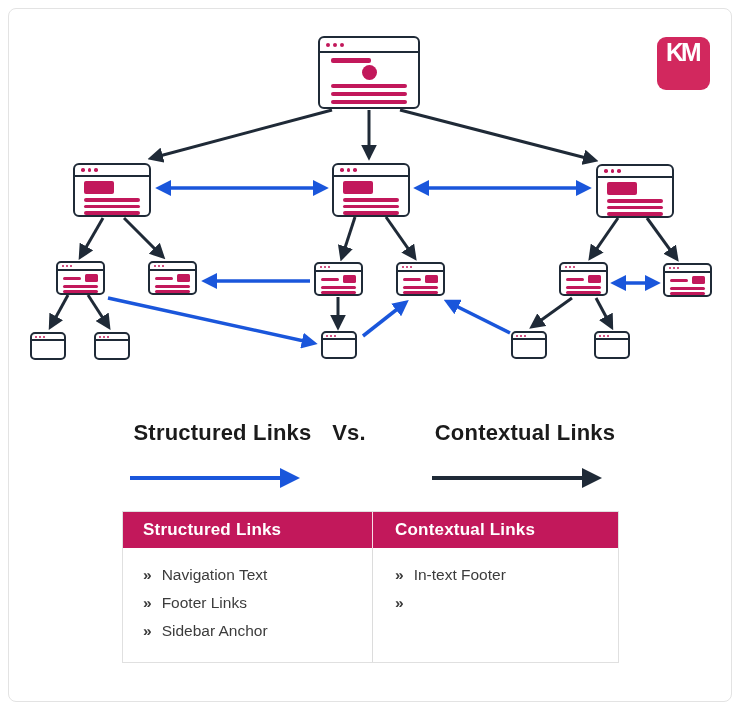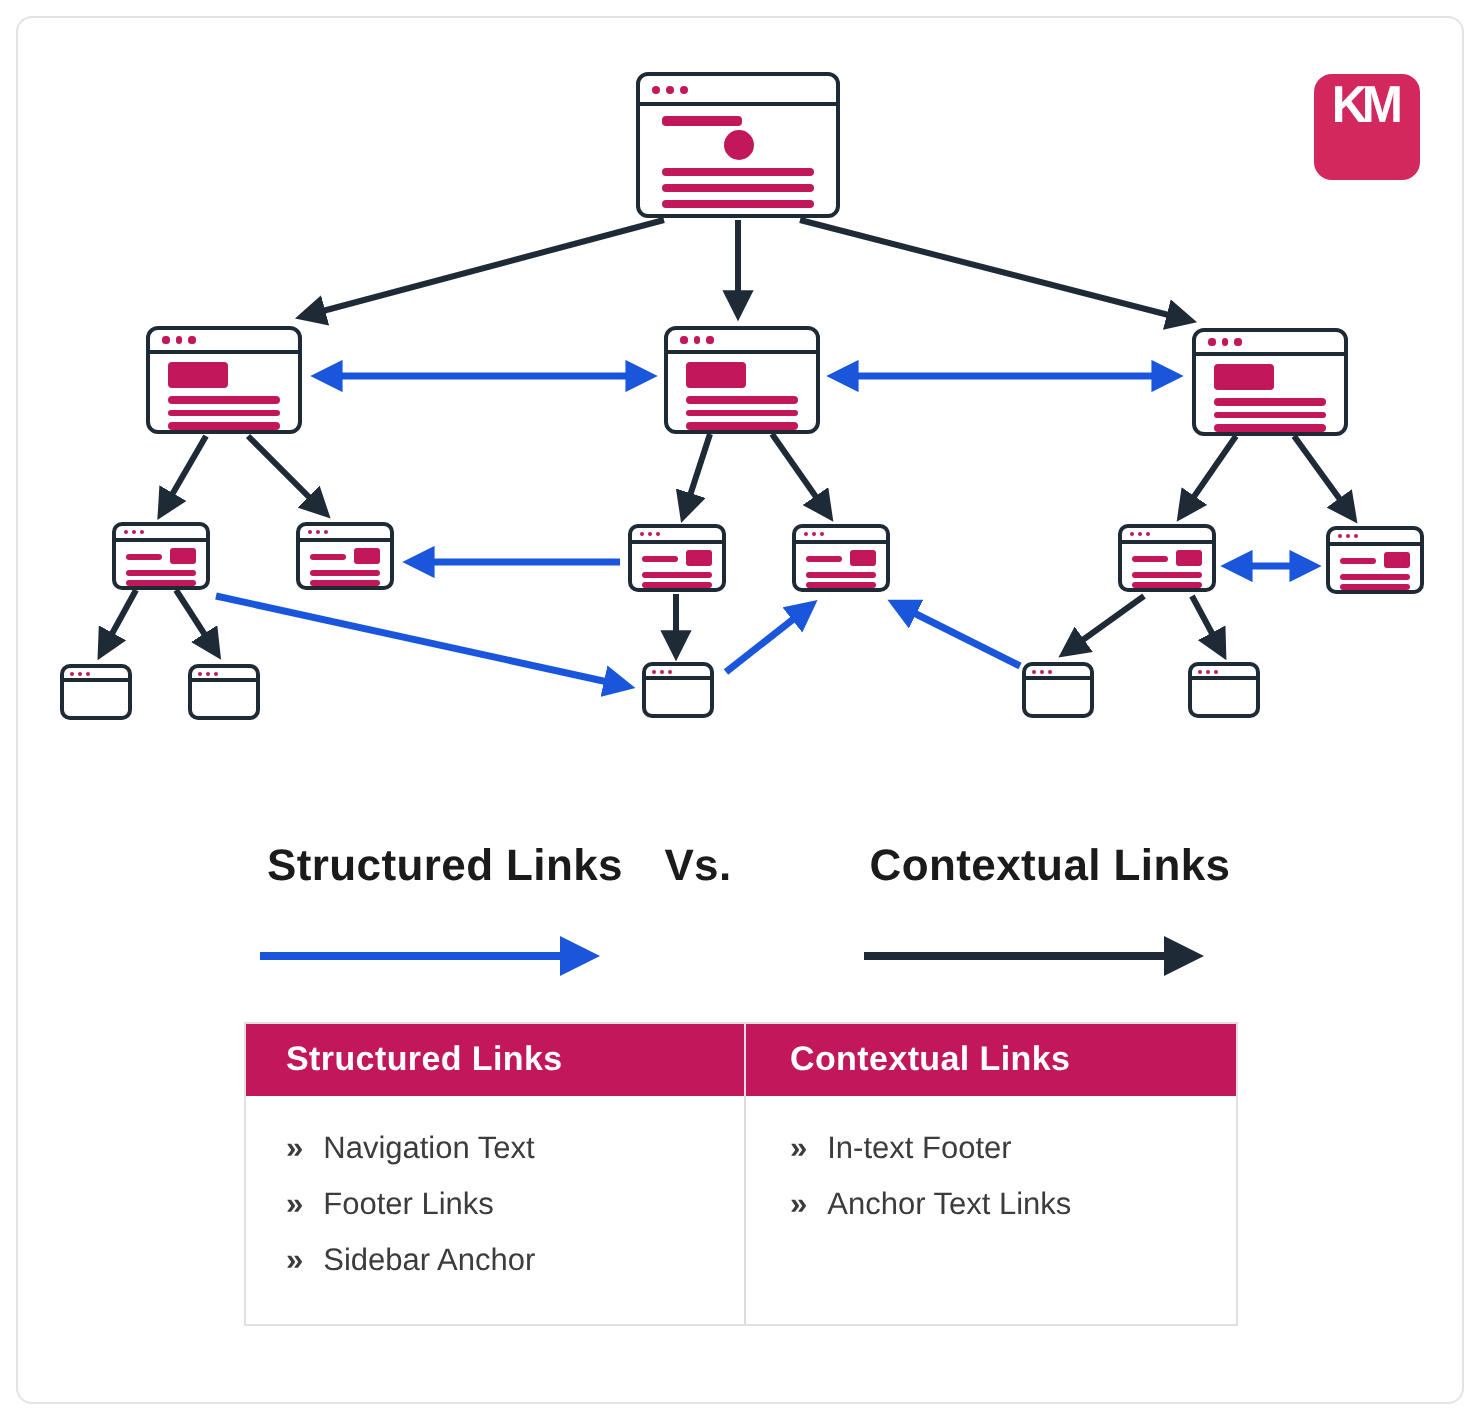--- a/index.html
+++ b/index.html
@@ -343,18 +343,17 @@
             <span>Sidebar Anchor</span>
           </li>
       </ul>
       <ul class="col c2">
         <li>
             <span class="bullet">»</span>
             <span>In-text Footer</span>
           </li>
         <li>
             <span class="bullet">»</span>
-            <span>Anchor Text Links</span>
           </li>
       </ul>
     </div>
   </div>
 </div>
 
 </body></html>

